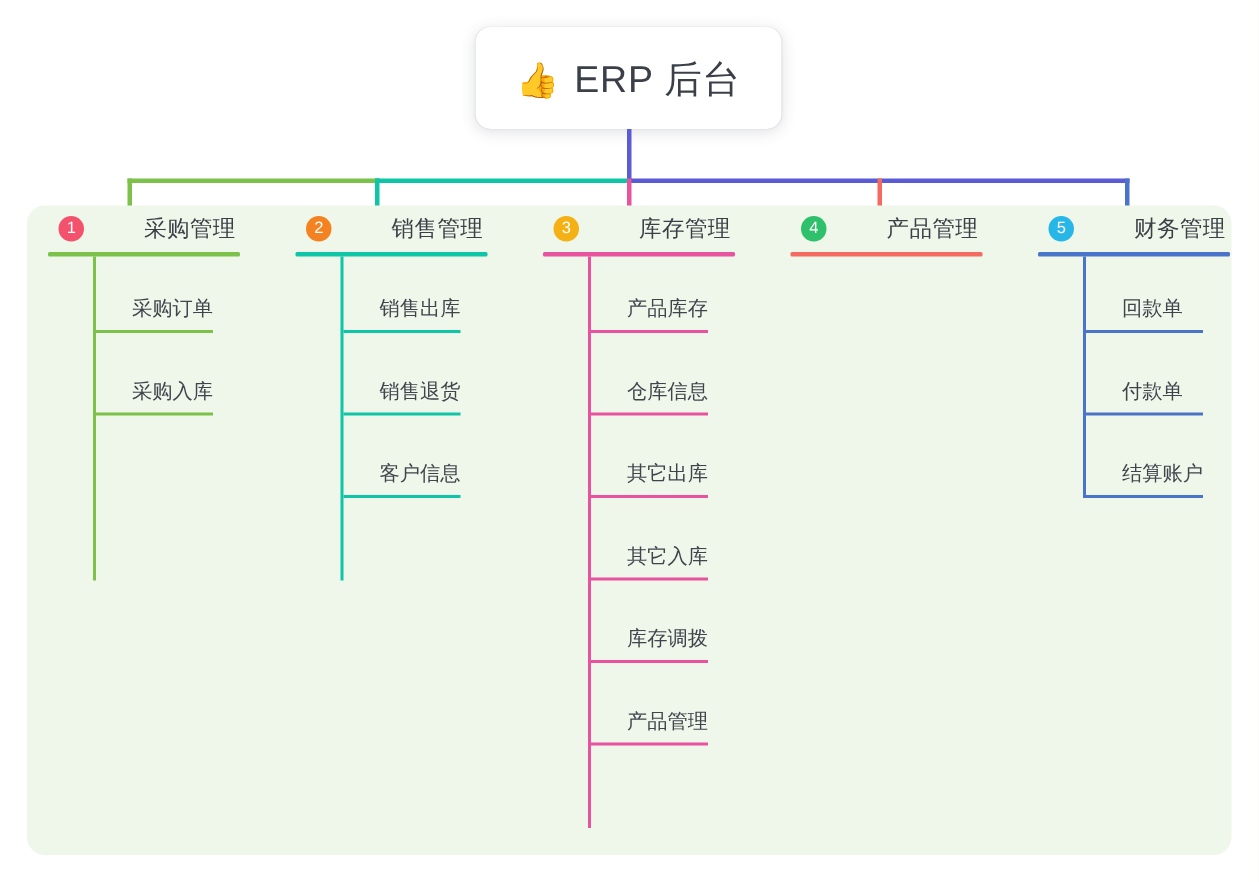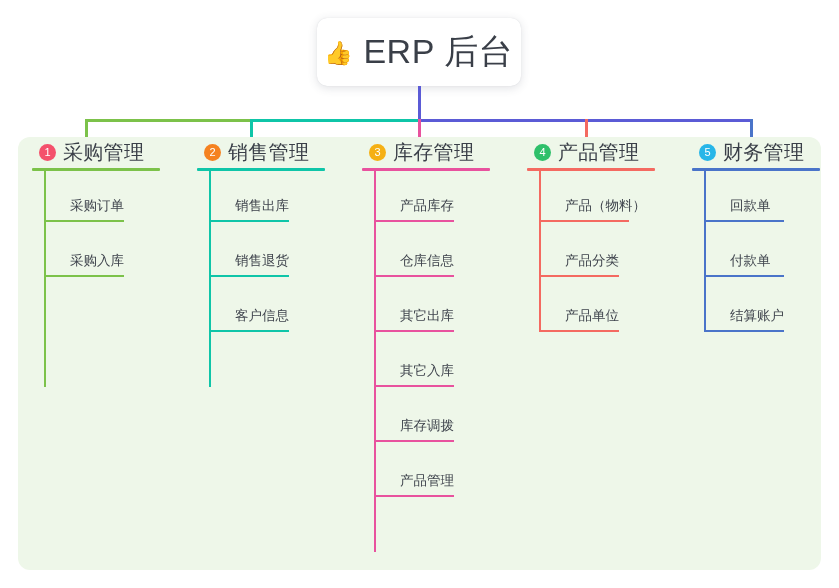--- a/index.html
+++ b/index.html
@@ -35,21 +35,21 @@
     gap: 10px;
     box-sizing: border-box;
   }
   .root-emoji {
     font-size: 23px;
     line-height: 1;
     display: inline-block;
     transform: translateY(1px);
   }
   .root-title {
-    font-size: 34px;
+    font-size: 25px;
     color: #3a3f48;
     letter-spacing: 0.5px;
     white-space: nowrap;
   }
 
   
   .ln {
     position: absolute;
   }
   .v { width: 3px; }
@@ -86,36 +86,37 @@
     height: 17px;
     border-radius: 50%;
     color: #ffffff;
     font-size: 11px;
     line-height: 17px;
     text-align: center;
     flex: 0 0 auto;
     font-family: "Liberation Sans", "DejaVu Sans", sans-serif;
   }
   .col-title {
-    font-size: 20px;
+    font-size: 15px;
     color: #3a3f48;
     white-space: nowrap;
     letter-spacing: 0.3px;
+    margin-left: 33px;
   }
   .col-underline {
     height: 3px;
     margin-left: 14px;
     width: 128px;
     border-radius: 1px;
   }
 
   
   .items {
     position: relative;
-    margin-left: 26px;
+    margin-left: 44px;
     padding-top: 0;
   }
   .spine {
     position: absolute;
     left: 0;
     top: 0;
     width: 2px;
   }
   .item {
     position: relative;
@@ -236,35 +237,20 @@
               <span class="item-underline" style="background: rgb(232, 82, 158); width: 78px;"></span>
             </div>
           </div>
         </div>
         <div class="col" style="left: 495px;">
           <div class="col-head">
             <span class="badge" style="background: rgb(46, 192, 106);">4</span>
             <span class="col-title">产品管理</span>
           </div>
           <div class="col-underline" style="background: rgb(244, 106, 97);"></div>
-          <div class="items">
-            <div class="spine" style="background: rgb(244, 106, 97); height: 161px;"></div>
-            <div class="item">
-              <span class="item-label">产品（物料）</span>
-              <span class="item-underline" style="background: rgb(244, 106, 97); width: 88px;"></span>
-            </div>
-            <div class="item">
-              <span class="item-label">产品分类</span>
-              <span class="item-underline" style="background: rgb(244, 106, 97); width: 78px;"></span>
-            </div>
-            <div class="item">
-              <span class="item-label">产品单位</span>
-              <span class="item-underline" style="background: rgb(244, 106, 97); width: 78px;"></span>
-            </div>
-          </div>
         </div>
         <div class="col" style="left: 660px;">
           <div class="col-head">
             <span class="badge" style="background: rgb(39, 182, 232);">5</span>
             <span class="col-title">财务管理</span>
           </div>
           <div class="col-underline" style="background: rgb(74, 116, 201);"></div>
           <div class="items">
             <div class="spine" style="background: rgb(74, 116, 201); height: 161px;"></div>
             <div class="item">

